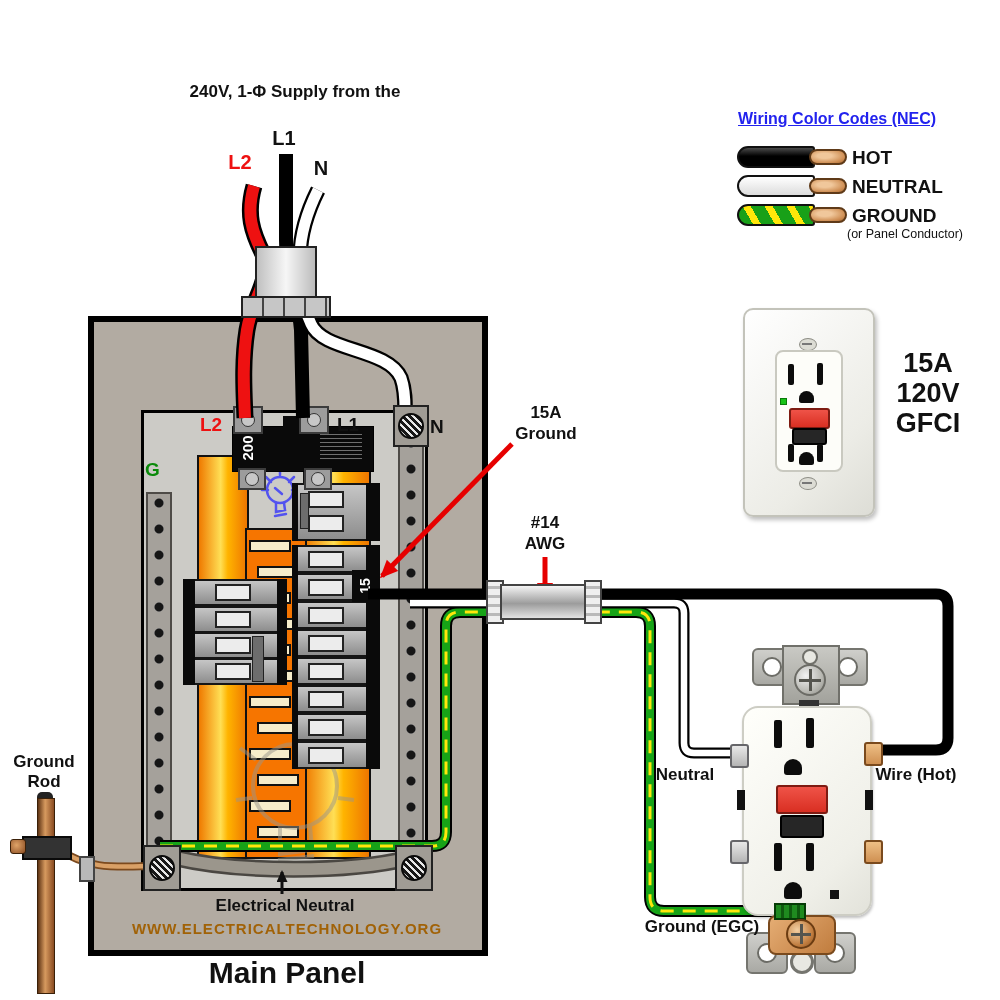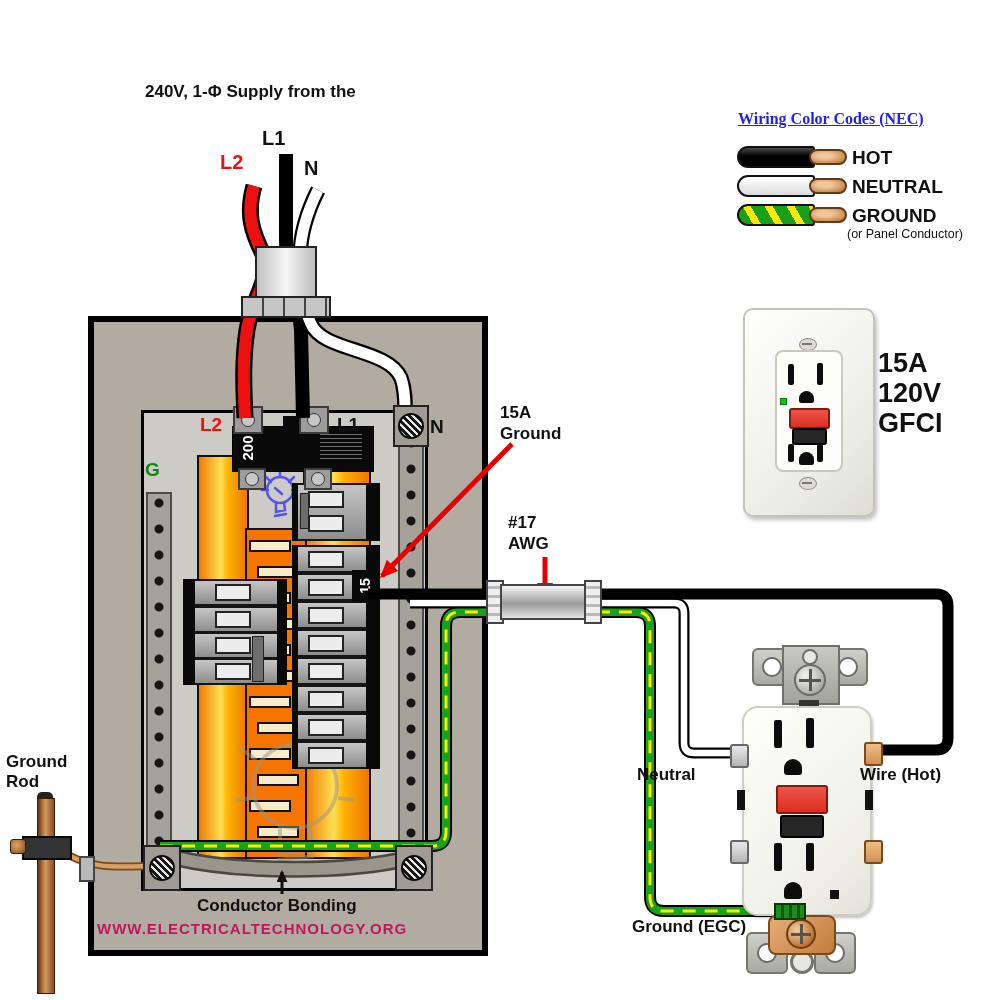--- a/index.html
+++ b/index.html
@@ -1,20 +1,20 @@
 <!DOCTYPE html>
 <html><head>
 <meta charset="utf-8">
 <style>
   html,body{margin:0;padding:0;background:#fff;}
   #stage{position:relative;width:1000px;height:1000px;background:#fff;overflow:hidden;
          font-family:"Liberation Sans",sans-serif;}
   .abs{position:absolute;}
   .lbl{position:absolute;font-weight:bold;color:#111;}
-  .ctr{text-align:left;}
+  .ctr{text-align:center;}
   
   #titlebar{left:0;top:0;width:1000px;height:62px;background:#000;color:#fff;
             display:flex;align-items:center;justify-content:center;font-size:33px;font-weight:bold;}
   
   #outerpanel{left:88px;top:316px;width:388px;height:628px;background:#b2aba2;border:6px solid #000;}
   #innerpanel{left:141px;top:410px;width:281px;height:475px;background:#cccbc6;border:3px solid #000;}
   
   .vbus{position:absolute;background:#a5a19b;border:2px solid #4e4b47;
         background-image:radial-gradient(circle 7px at 11px 13px,#161616 56%,#6f6f6f 66%,rgba(0,0,0,0) 72%);
         background-size:22px 26px;background-repeat:repeat-y;}
@@ -66,39 +66,39 @@
   #gbody{left:742px;top:706px;width:126px;height:206px;background:linear-gradient(135deg,#fffffb,#efefe8 75%,#e2e2da);border:2px solid #cdcdc4;border-radius:16px;box-shadow:1px 2px 3px rgba(0,0,0,.25);z-index:11;}
   .sidescrew{position:absolute;border-radius:3px;z-index:12;}
   .silver{background:linear-gradient(180deg,#e8e8e8,#b5b5b5);border:2px solid #66666a;}
   .brass{background:linear-gradient(180deg,#eebf85,#cf9052);border:2px solid #7a4a1d;}
   .blacktab{position:absolute;background:#111;z-index:12;}
   #gndterm{position:absolute;left:774px;top:903px;width:28px;height:13px;border:2px solid #063b06;z-index:12;
            background:repeating-linear-gradient(90deg,#1f8a1f 0 5px,#0f5a0f 5px 8px);}
   #cuplate{position:absolute;left:768px;top:915px;width:64px;height:36px;background:linear-gradient(135deg,#e5ad74,#c07c3e);border:2px solid #7a4a1d;border-radius:8px;z-index:11;}
   
   .link{color:#2222ee;text-decoration:underline;}
-  #watermark{color:#be185d;letter-spacing:1px;}
+  #watermark{color:#a16207;letter-spacing:1px;}
   svg{display:block;}
   #wiresvg{position:absolute;left:0;top:0;z-index:5;pointer-events:none;}
   .doodle{position:absolute;z-index:2;}
 </style>
 </head>
 <body>
 
 <div id="stage">
 
 
   <div class="lbl ctr" style="left:145px;top:82px;width:300px;font-size:17px;line-height:19px;">
     <div>240V, 1-Φ Supply from the</div>
   </div>
   <div class="lbl ctr" style="left:262px;top:127px;width:44px;font-size:20px;">L1</div>
   <div class="lbl ctr" style="left:220px;top:151px;width:40px;font-size:20px;color:#ee1111;">L2</div>
   <div class="lbl ctr" style="left:304px;top:157px;width:34px;font-size:20px;">N</div>
 
-  <div class="lbl link" style="left:738px;top:110px;font-size:16px;font-family:Liberation Serif, serif;">Wiring Color Codes (NEC)</div>
+  <div class="lbl link" style="left:738px;top:110px;font-size:16px;">Wiring Color Codes (NEC)</div>
   <div class="legwire" style="left:737px;top:146px;">
     <span class="ins" style="background:linear-gradient(180deg,#4a4a4a,#000 45%);"></span>
     <span class="core"></span>
   </div>
   <div class="lbl" style="left:852px;top:147px;font-size:19px;">HOT</div>
   <div class="legwire" style="left:737px;top:175px;">
     <span class="ins" style="background:linear-gradient(180deg,#ffffff,#dcdcdc);"></span>
     <span class="core"></span>
   </div>
   <div class="lbl" style="left:852px;top:176px;font-size:19px;">NEUTRAL</div>
@@ -342,26 +342,27 @@
   <div class="ear" style="left:814px;top:932px;width:38px;height:38px;">
       <i></i>
     </div>
   <div class="abs" style="left:790px;top:950px;width:18px;height:18px;border-radius:50%;background:#e8e8e2;border:3px solid #75756f;z-index:10;"></div>
 
   <div class="lbl ctr" style="left:500px;top:402px;width:92px;font-size:17px;line-height:21px;z-index:10;">
     <div>15A</div>
     <div>Ground</div>
   </div>
   <div class="lbl ctr" style="left:508px;top:512px;width:74px;font-size:17px;line-height:21px;z-index:10;">
-    <div>#17</div>
+    <div>#14</div>
     <div>AWG</div>
   </div>
   <div class="lbl ctr" style="left:637px;top:765px;width:96px;font-size:17px;z-index:12;">Neutral</div>
   <div class="lbl ctr" style="left:860px;top:765px;width:112px;font-size:17px;z-index:12;">Wire (Hot)</div>
   <div class="lbl ctr" style="left:632px;top:917px;width:140px;font-size:17px;z-index:12;">Ground (EGC)</div>
   <div class="lbl ctr" style="left:6px;top:752px;width:76px;font-size:17px;line-height:20px;z-index:10;">
     <div>Ground</div>
     <div>Rod</div>
   </div>
-  <div class="lbl ctr" style="left:197px;top:896px;width:176px;font-size:17px;z-index:10;">Conductor Bonding</div>
+  <div class="lbl ctr" style="left:197px;top:896px;width:176px;font-size:17px;z-index:10;">Electrical Neutral</div>
   <div class="lbl ctr" id="watermark" style="left:97px;top:920px;width:380px;font-size:15px;z-index:10;">WWW.ELECTRICALTECHNOLOGY.ORG</div>
+  <div class="lbl ctr" style="left:137px;top:956px;width:300px;font-size:30px;z-index:10;">Main Panel</div>
 
 </div>
 
 </body></html>

